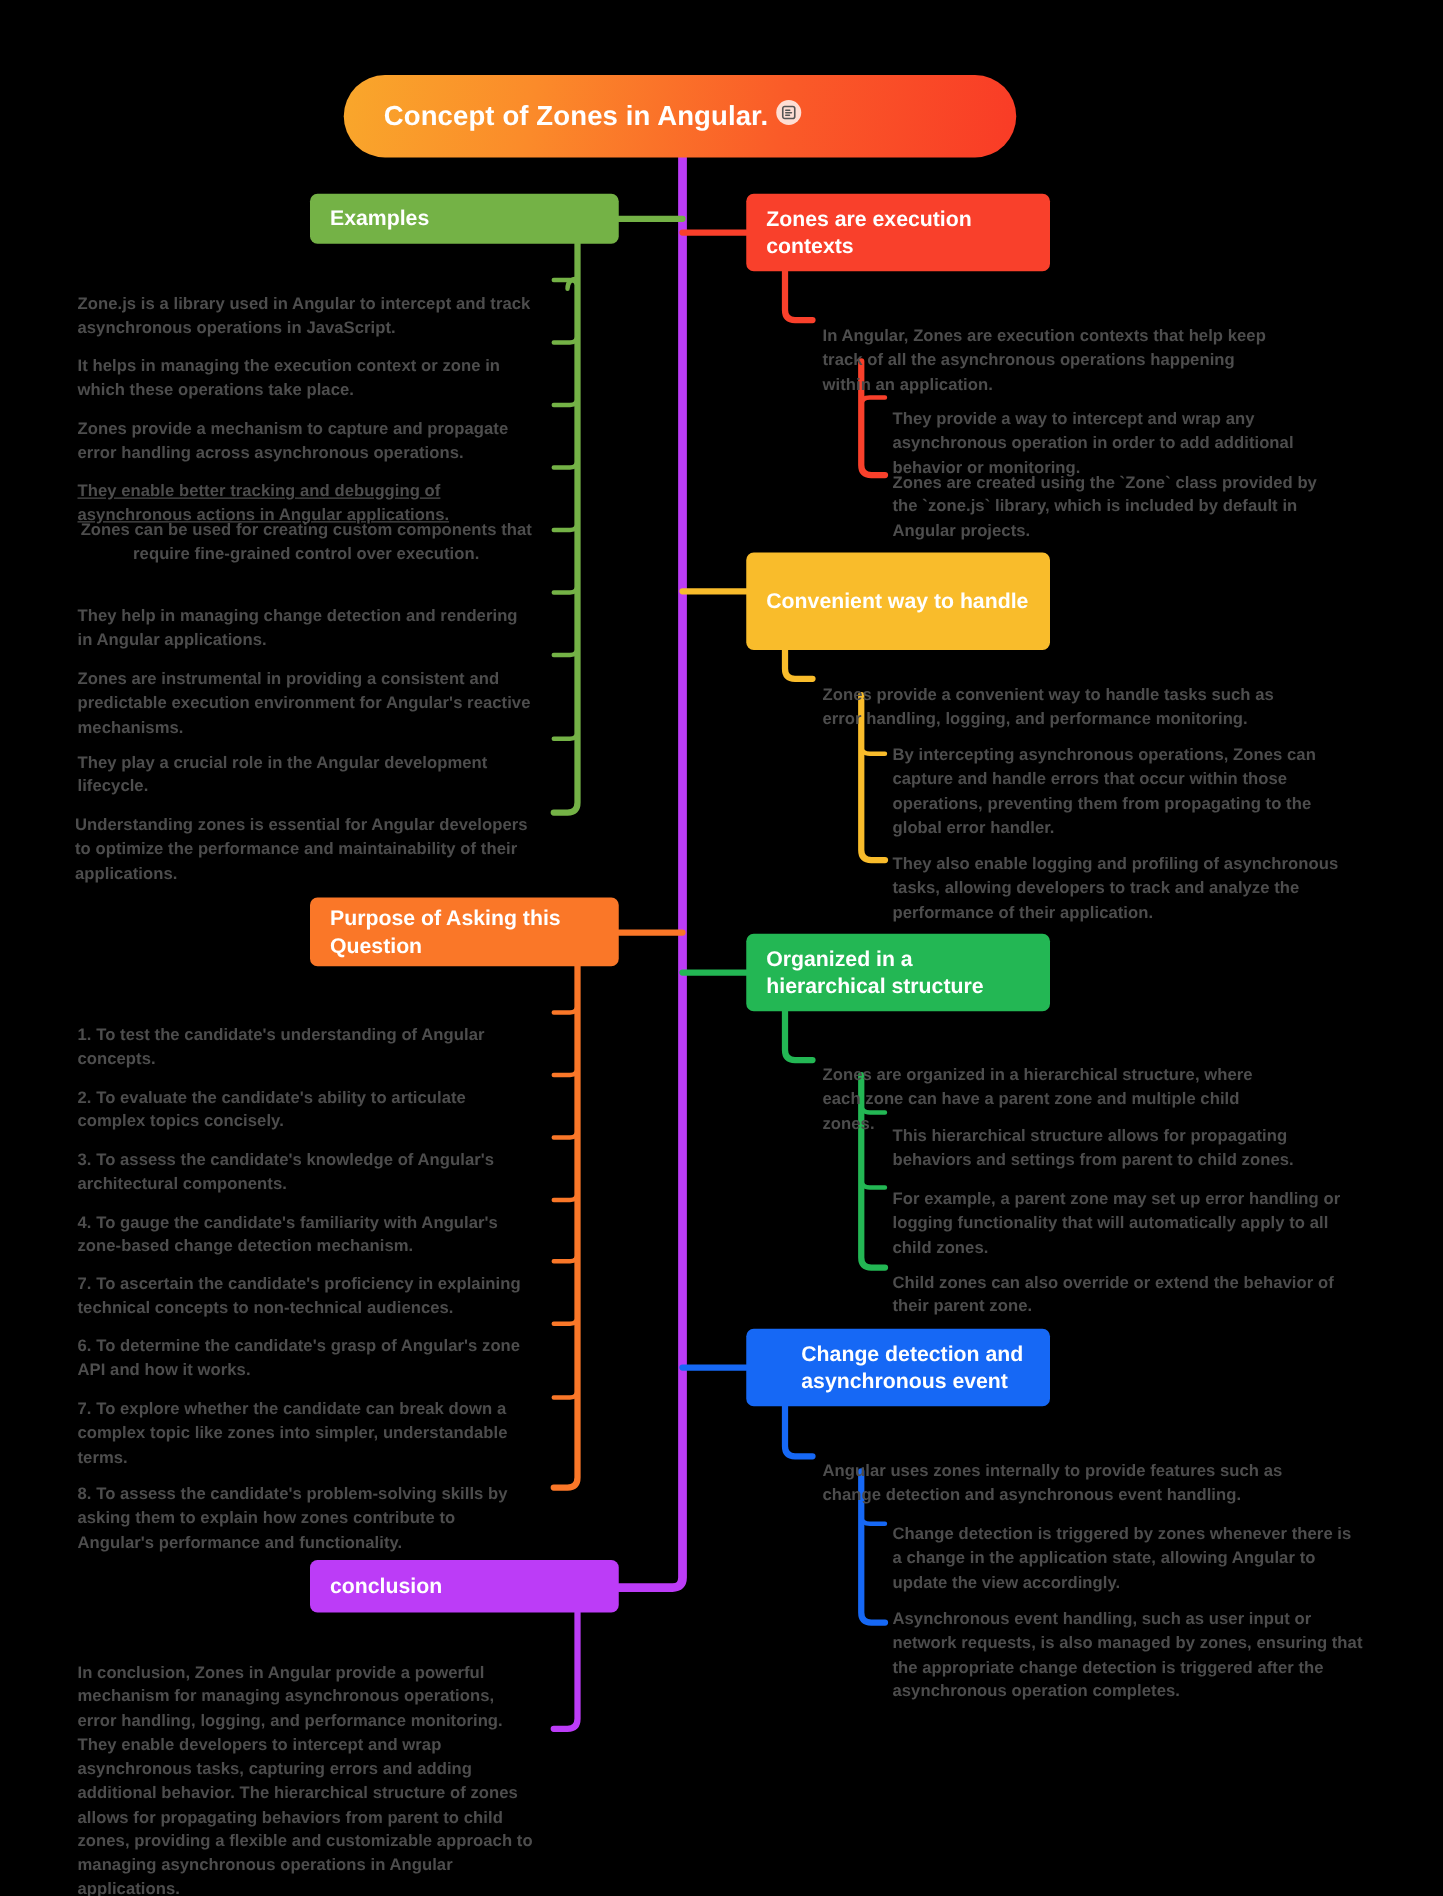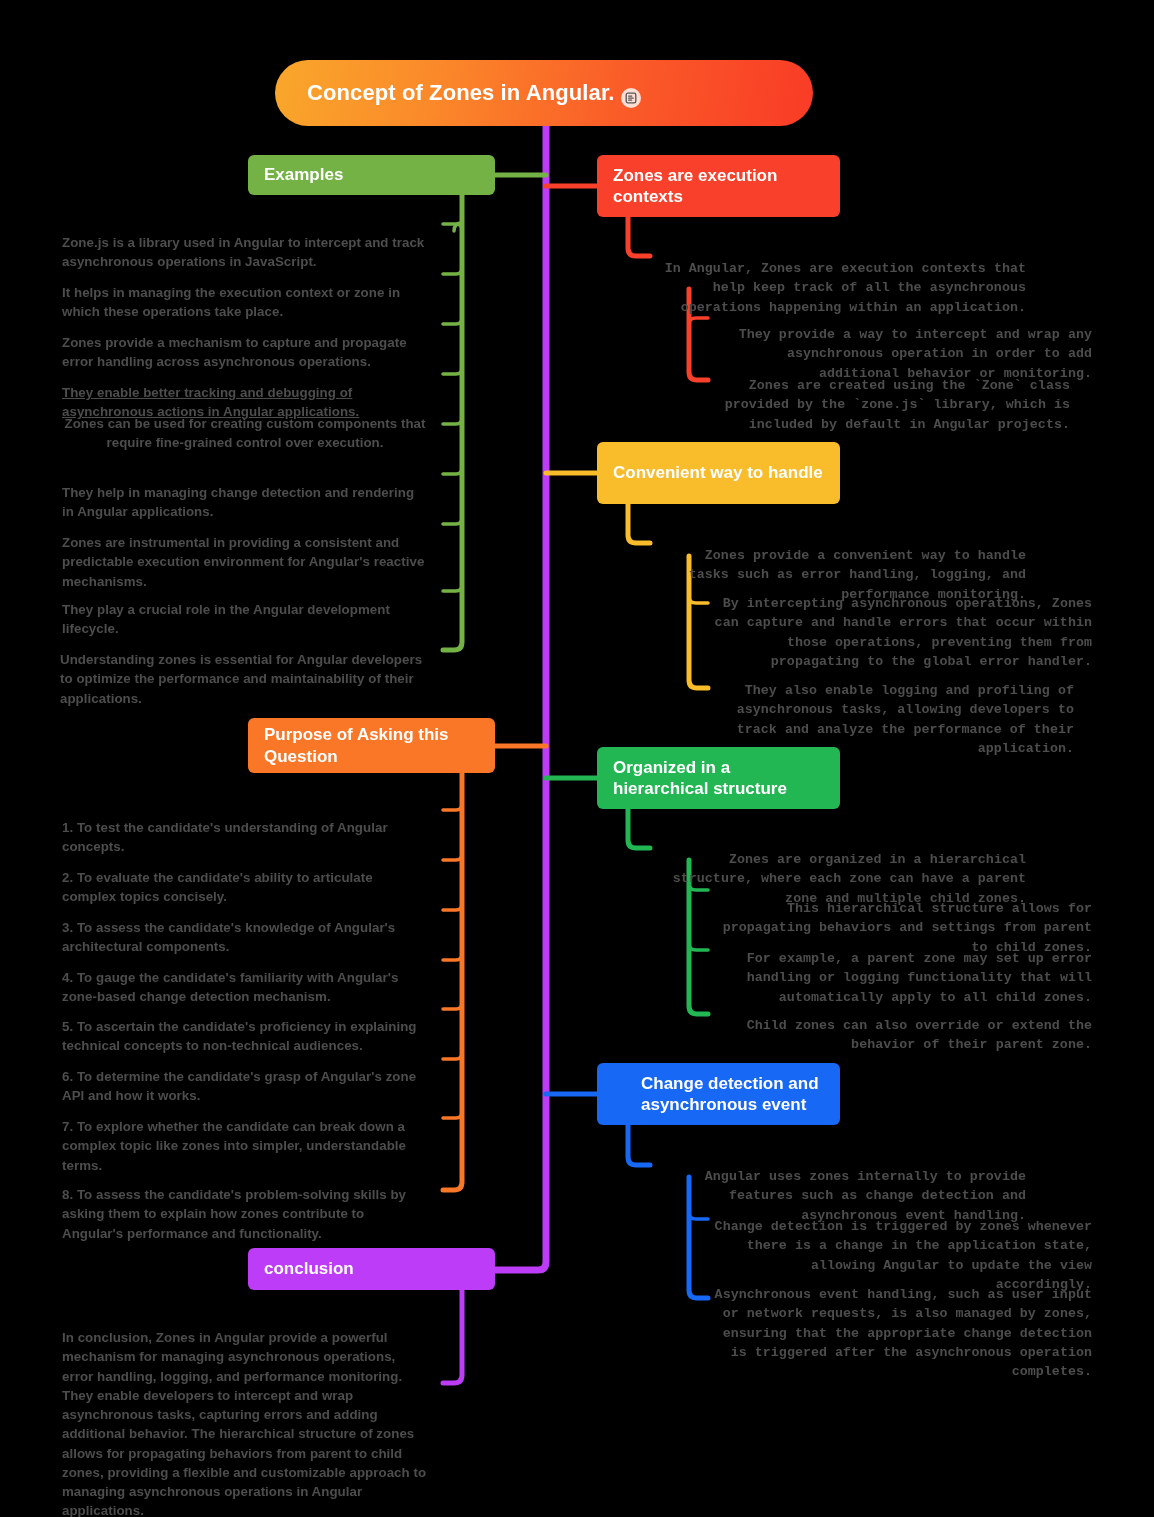--- a/index.html
+++ b/index.html
@@ -54,21 +54,21 @@
     width: 538px;
     height: 66px;
     border-radius: 33px;
     background: linear-gradient(100deg, #f9a72b 0%, #fb8b2a 28%, #fa5b28 65%, #f93b26 100%);
     font-size: 22px;
     z-index: 4;
   }
   #root-node .node-inner {
     padding: 0 0 0 32px;
     display: flex;
-    align-items: flex-end;
+    align-items: flex-start;
   }
   .root-title { letter-spacing: 0.1px; }
   .note-badge {
     display: inline-flex;
     align-items: center;
     justify-content: center;
     width: 20px; height: 20px;
     border-radius: 50%;
     background: rgba(255,255,255,0.80);
     margin-left: 6px;
@@ -82,37 +82,37 @@
     border-radius: 6px;
   }
   .branch-head .node-inner { padding: 10px 16px; }
 
   
   #head-examples   { left: 248px; top: 155px; width: 247px; height: 40px; background: #74b246; }
   #head-purpose    { left: 248px; top: 718px; width: 247px; height: 55px; background: #fa7728; }
   #head-conclusion { left: 248px; top: 1248px; width: 247px; height: 42px; background: #bc3cf7; }
 
   #head-exec    { left: 597px; top: 155px; width: 243px; height: 62px; background: #f9402b; }
-  #head-handle  { left: 597px; top: 442px; width: 243px; height: 62px; background: #f9bc2b; align-items: center; }
+  #head-handle  { left: 597px; top: 442px; width: 243px; height: 78px; background: #f9bc2b; align-items: center; }
   #head-hier    { left: 597px; top: 747px; width: 243px; height: 62px; background: #23b754; }
   #head-change  { left: 597px; top: 1063px; width: 243px; height: 62px; background: #1668f5; padding-left: 28px; }
 
   
   .leaf {
     position: absolute;
     z-index: 2;
     color: #4d4d4d;
     font-size: 13.3px;
     line-height: 1.45;
     font-weight: bold;
     letter-spacing: 0.05px;
     margin-top: 25px;
   }
   .leaf.left  { text-align: left; }
-  .leaf.right { text-align: right; font-family: Liberation Mono, monospace; }
+  .leaf.right { text-align: left; }
 
   .lvl1 { color: #4d4d4d; }
   .lvl2 { color: #4d4d4d; }
 </style>
 </head>
 <body>
 
 <div id="canvas">
 
   <svg id="wires" viewBox="0 0 1154 1517">
@@ -222,21 +222,21 @@
   <div class="leaf left" style="left:62px; top:389px;  width:366px;text-align:center;"> Zones can be used for creating custom components that require fine-grained control over execution.</div>
   <div class="leaf left" style="left:62px; top:458px;  width:366px;"> They help in managing change detection and rendering in Angular applications.</div>
   <div class="leaf left" style="left:62px; top:508px;  width:366px;"> Zones are instrumental in providing a consistent and predictable execution environment for Angular's reactive mechanisms.</div>
   <div class="leaf left" style="left:62px; top:575px;  width:366px;"> They play a crucial role in the Angular development lifecycle.</div>
   <div class="leaf left" style="left:60px; top:625px;  width:368px;">Understanding zones is essential for Angular developers to optimize the performance and maintainability of their applications.</div>
 
   <div class="leaf left" style="left:62px; top:793px;  width:366px;">1. To test the candidate's understanding of Angular concepts.</div>
   <div class="leaf left" style="left:62px; top:843px;  width:366px;">2. To evaluate the candidate's ability to articulate complex topics concisely.</div>
   <div class="leaf left" style="left:62px; top:893px;  width:366px;">3. To assess the candidate's knowledge of Angular's architectural components.</div>
   <div class="leaf left" style="left:62px; top:943px;  width:366px;">4. To gauge the candidate's familiarity with Angular's zone-based change detection mechanism.</div>
-  <div class="leaf left" style="left:62px; top:992px;  width:366px;">5. To ascertain the candidate's proficiency in explaining technical concepts to non-technical audiences.</div>
+  <div class="leaf left" style="left:62px; top:992px;  width:366px;">7. To ascertain the candidate's proficiency in explaining technical concepts to non-technical audiences.</div>
   <div class="leaf left" style="left:62px; top:1042px; width:366px;">6. To determine the candidate's grasp of Angular's zone API and how it works.</div>
   <div class="leaf left" style="left:62px; top:1092px; width:366px;">7. To explore whether the candidate can break down a complex topic like zones into simpler, understandable terms.</div>
   <div class="leaf left" style="left:62px; top:1160px; width:366px;">8. To assess the candidate's problem-solving skills by asking them to explain how zones contribute to Angular's performance and functionality.</div>
 
   <div class="leaf left" style="left:62px; top:1303px; width:366px;">In conclusion, Zones in Angular provide a powerful mechanism for managing asynchronous operations, error handling, logging, and performance monitoring. They enable developers to intercept and wrap asynchronous tasks, capturing errors and adding additional behavior. The hierarchical structure of zones allows for propagating behaviors from parent to child zones, providing a flexible and customizable approach to managing asynchronous operations in Angular applications.</div>
 
   <div class="leaf right lvl1" style="left:658px; top:234px; width:368px;">In Angular, Zones are execution contexts that help keep track of all the asynchronous operations happening within an application.</div>
   <div class="leaf right lvl2" style="left:714px; top:300px; width:378px;">They provide a way to intercept and wrap any asynchronous operation in order to add additional behavior or monitoring.</div>
   <div class="leaf right lvl2" style="left:714px; top:351px; width:356px;">Zones are created using the `Zone` class provided by the `zone.js` library, which is included by default in Angular projects.</div>
 

